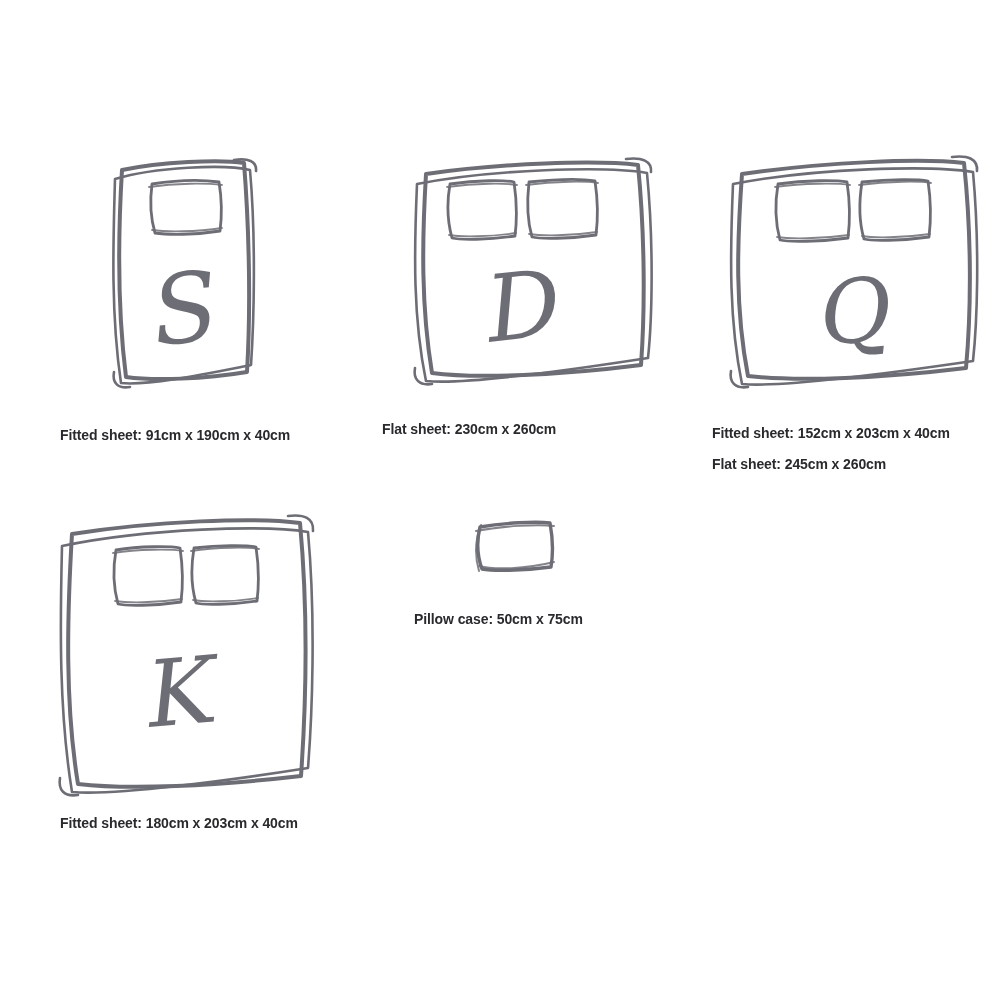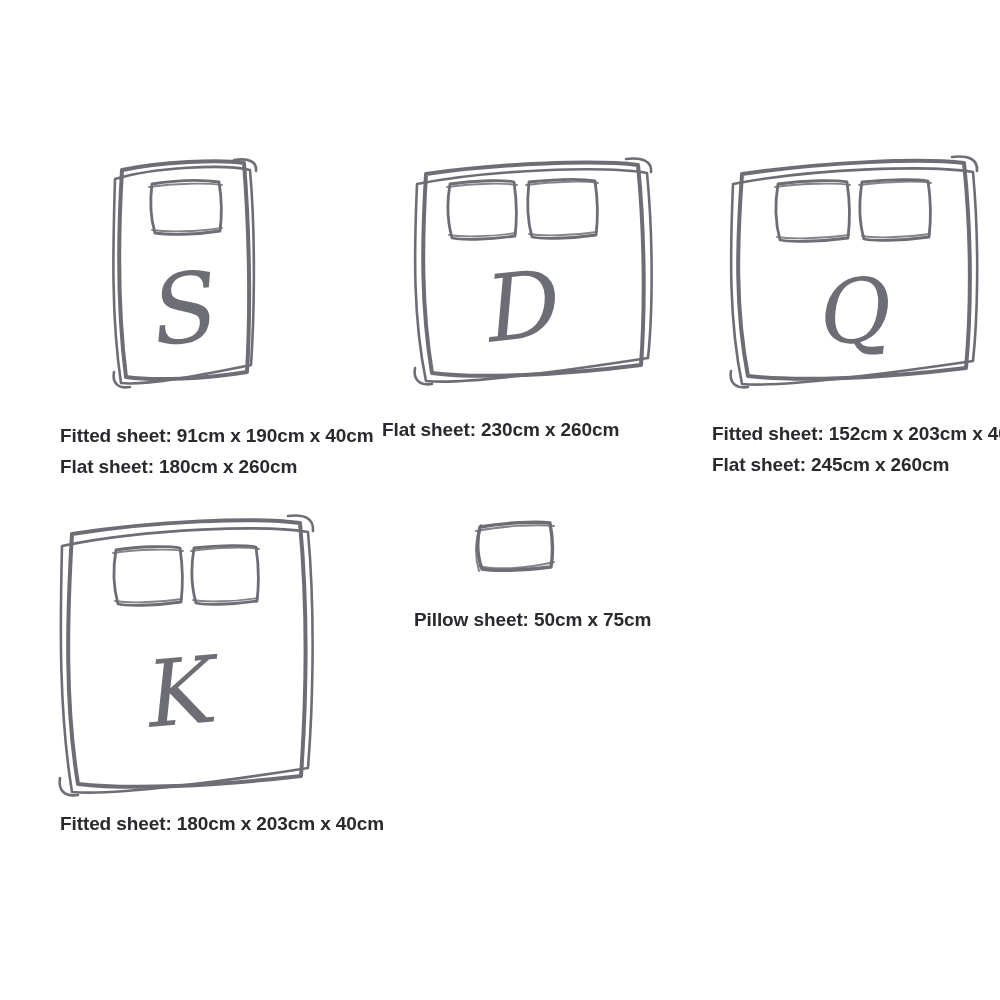--- a/index.html
+++ b/index.html
@@ -12,21 +12,21 @@
     width:1000px;height:1000px;
     background:var(--bg);
     font-family:"Liberation Sans", sans-serif;
     position:relative;
     overflow:hidden;
   }
   .abs{position:absolute;}
   figure{margin:0;}
   .size-text{
     color:var(--text);
-    font-size:19px;
+    font-size:14px;
     font-weight:700;
     letter-spacing:-0.1px;
   }
   .size-text .line{
     line-height:31px;
     white-space:nowrap;
   }
   svg path{
     fill:none;
     stroke:var(--sketch);
@@ -107,33 +107,32 @@
 
   <figure class="abs" style="left:464px;top:512px;">
     <svg width="100" height="72" viewBox="0 0 100 72">
       <path class="case" d="M16,15 C40,11 72,9 86,11 C89,27 89,43 87,55 C58,59 28,59 18,57 C13,43 13,27 16,15 Z"></path>
       <path class="case-echo" d="M12,19 C38,14 74,12 90,14 M90,50 C62,57 30,58 15,54 M17,13 C11,28 11,45 15,59"></path>
     </svg>
   </figure>
 
   <div class="abs size-text" style="left:60px;top:420px;">
     <div class="line">Fitted sheet: 91cm x 190cm x 40cm</div>
-    <div class="line">Flat sheet: 180cm x 260cm</div>
   </div>
 
   <div class="abs size-text" style="left:382px;top:414px;">
     <div class="line">Flat sheet: 230cm x 260cm</div>
   </div>
 
   <div class="abs size-text" style="left:712px;top:418px;">
     <div class="line">Fitted sheet: 152cm x 203cm x 40cm</div>
     <div class="line">Flat sheet: 245cm x 260cm</div>
   </div>
 
   <div class="abs size-text" style="left:414px;top:604px;">
-    <div class="line">Pillow sheet: 50cm x 75cm</div>
+    <div class="line">Pillow case: 50cm x 75cm</div>
   </div>
 
   <div class="abs size-text" style="left:60px;top:808px;">
     <div class="line">Fitted sheet: 180cm x 203cm x 40cm</div>
   </div>
 
 </div>
 
 </body></html>

